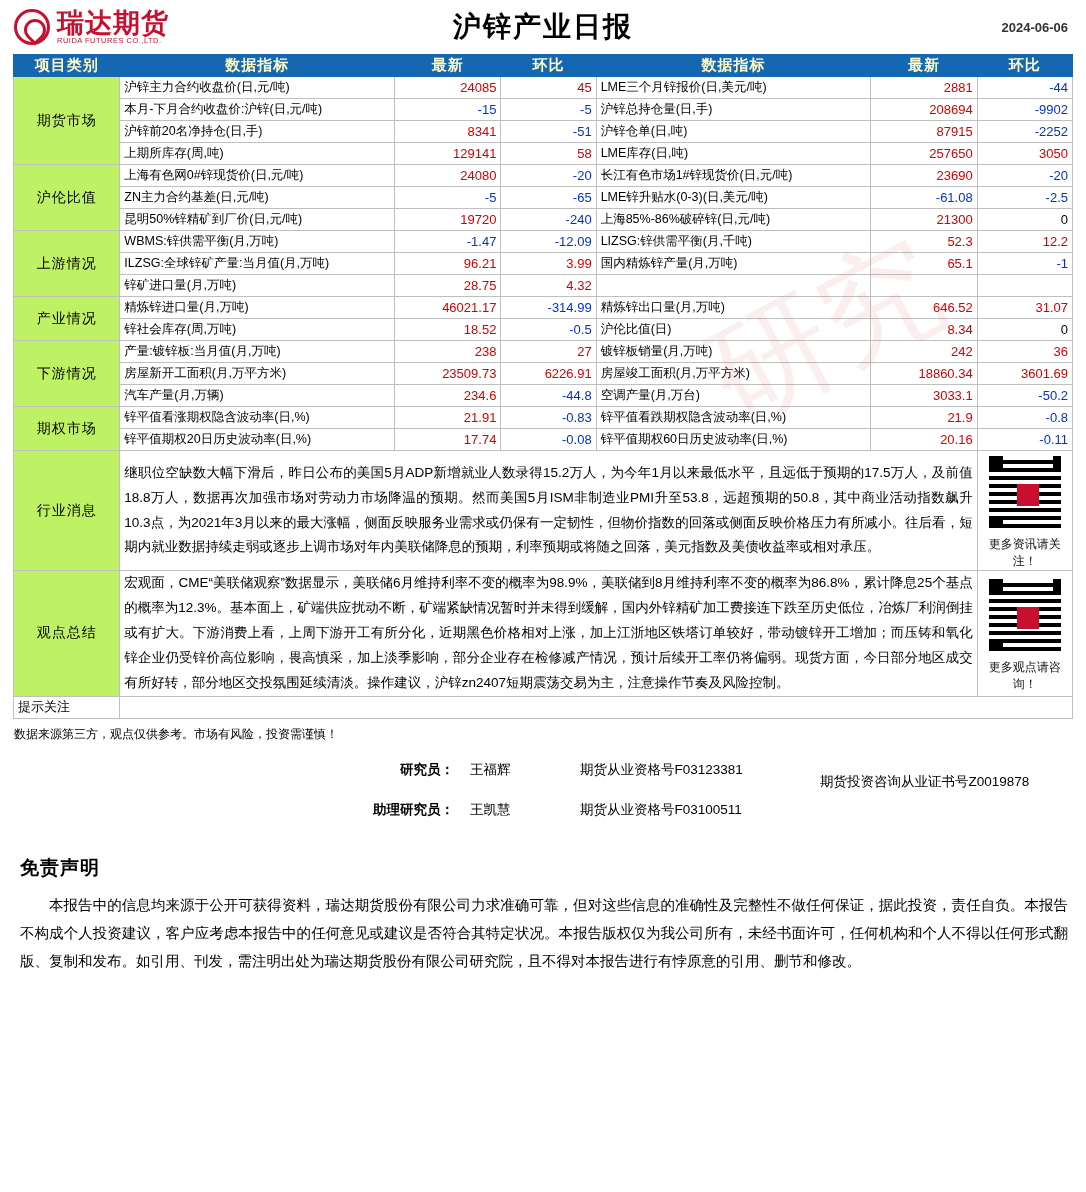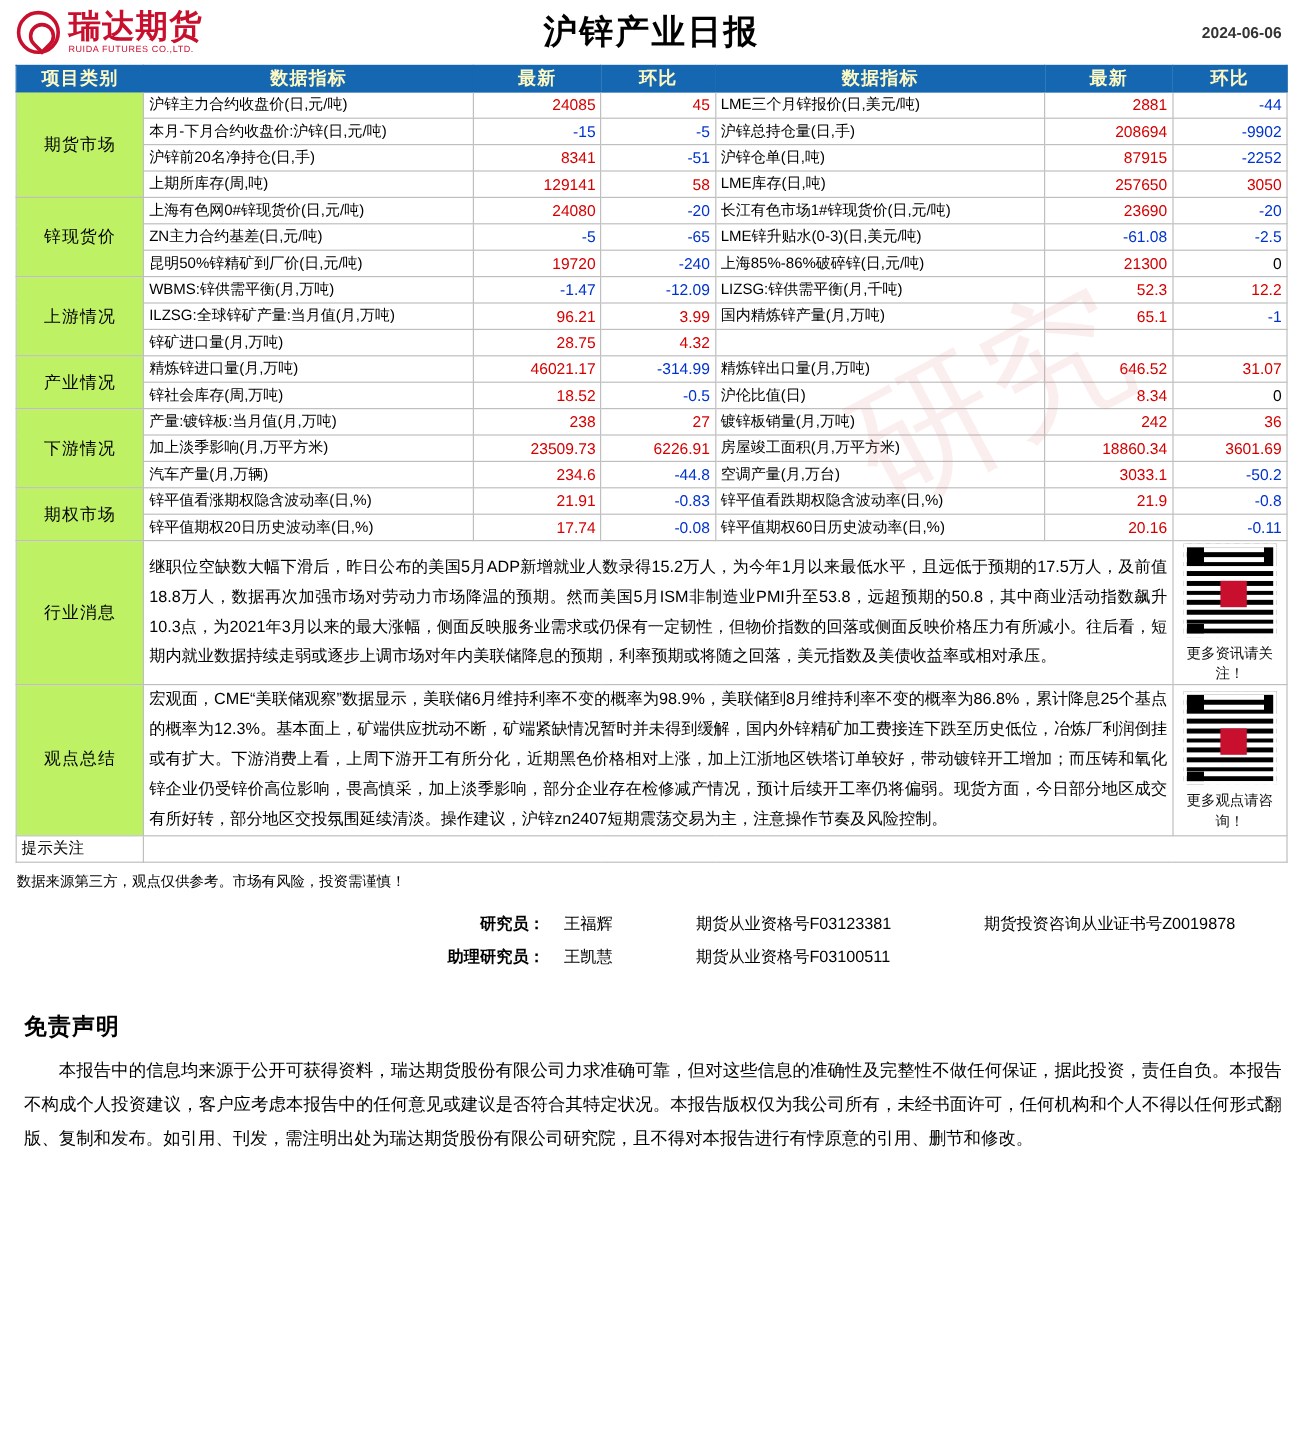--- a/index.html
+++ b/index.html
@@ -134,21 +134,21 @@
     margin: 7px 0 0 14px;
   }
   .staff {
     margin-top: 18px;
     font-size: 13.5px;
   }
   .staff-row { display: flex; margin-bottom: 10px; padding-left: 40px; }
   .staff-role { width: 430px; text-align: right; font-weight: bold; padding-right: 16px; }
   .staff-name { width: 110px; }
   .staff-cert1 { width: 240px; }
-  .staff-cert2 { width: 260px; }
+  .staff-cert2 { width: 260px; margin-top: 12px; }
 
   .notice-title {
     font-size: 19px; font-weight: bold;
     margin: 36px 0 10px 20px;
     letter-spacing: 1px;
   }
   .notice-body {
     font-size: 14.5px;
     line-height: 1.95;
     text-align: justify;
@@ -236,21 +236,21 @@
         </tr>
         <tr>
           <td class="lbl">上期所库存(周,吨)</td>
           <td class="num up">129141</td>
           <td class="num up">58</td>
           <td class="lbl">LME库存(日,吨)</td>
           <td class="num up">257650</td>
           <td class="num up">3050</td>
         </tr>
         <tr>
-          <td class="cat" rowspan="3">锌现货价</td>
+          <td class="cat" rowspan="3">沪伦比值</td>
           <td class="lbl">上海有色网0#锌现货价(日,元/吨)</td>
           <td class="num up">24080</td>
           <td class="num down">-20</td>
           <td class="lbl">长江有色市场1#锌现货价(日,元/吨)</td>
           <td class="num up">23690</td>
           <td class="num down">-20</td>
         </tr>
         <tr>
           <td class="lbl">ZN主力合约基差(日,元/吨)</td>
           <td class="num down">-5</td>
@@ -312,21 +312,21 @@
         <tr>
           <td class="cat" rowspan="3">下游情况</td>
           <td class="lbl">产量:镀锌板:当月值(月,万吨)</td>
           <td class="num up">238</td>
           <td class="num up">27</td>
           <td class="lbl">镀锌板销量(月,万吨)</td>
           <td class="num up">242</td>
           <td class="num up">36</td>
         </tr>
         <tr>
-          <td class="lbl">加上淡季影响(月,万平方米)</td>
+          <td class="lbl">房屋新开工面积(月,万平方米)</td>
           <td class="num up">23509.73</td>
           <td class="num up">6226.91</td>
           <td class="lbl">房屋竣工面积(月,万平方米)</td>
           <td class="num up">18860.34</td>
           <td class="num up">3601.69</td>
         </tr>
         <tr>
           <td class="lbl">汽车产量(月,万辆)</td>
           <td class="num up">234.6</td>
           <td class="num down">-44.8</td>

